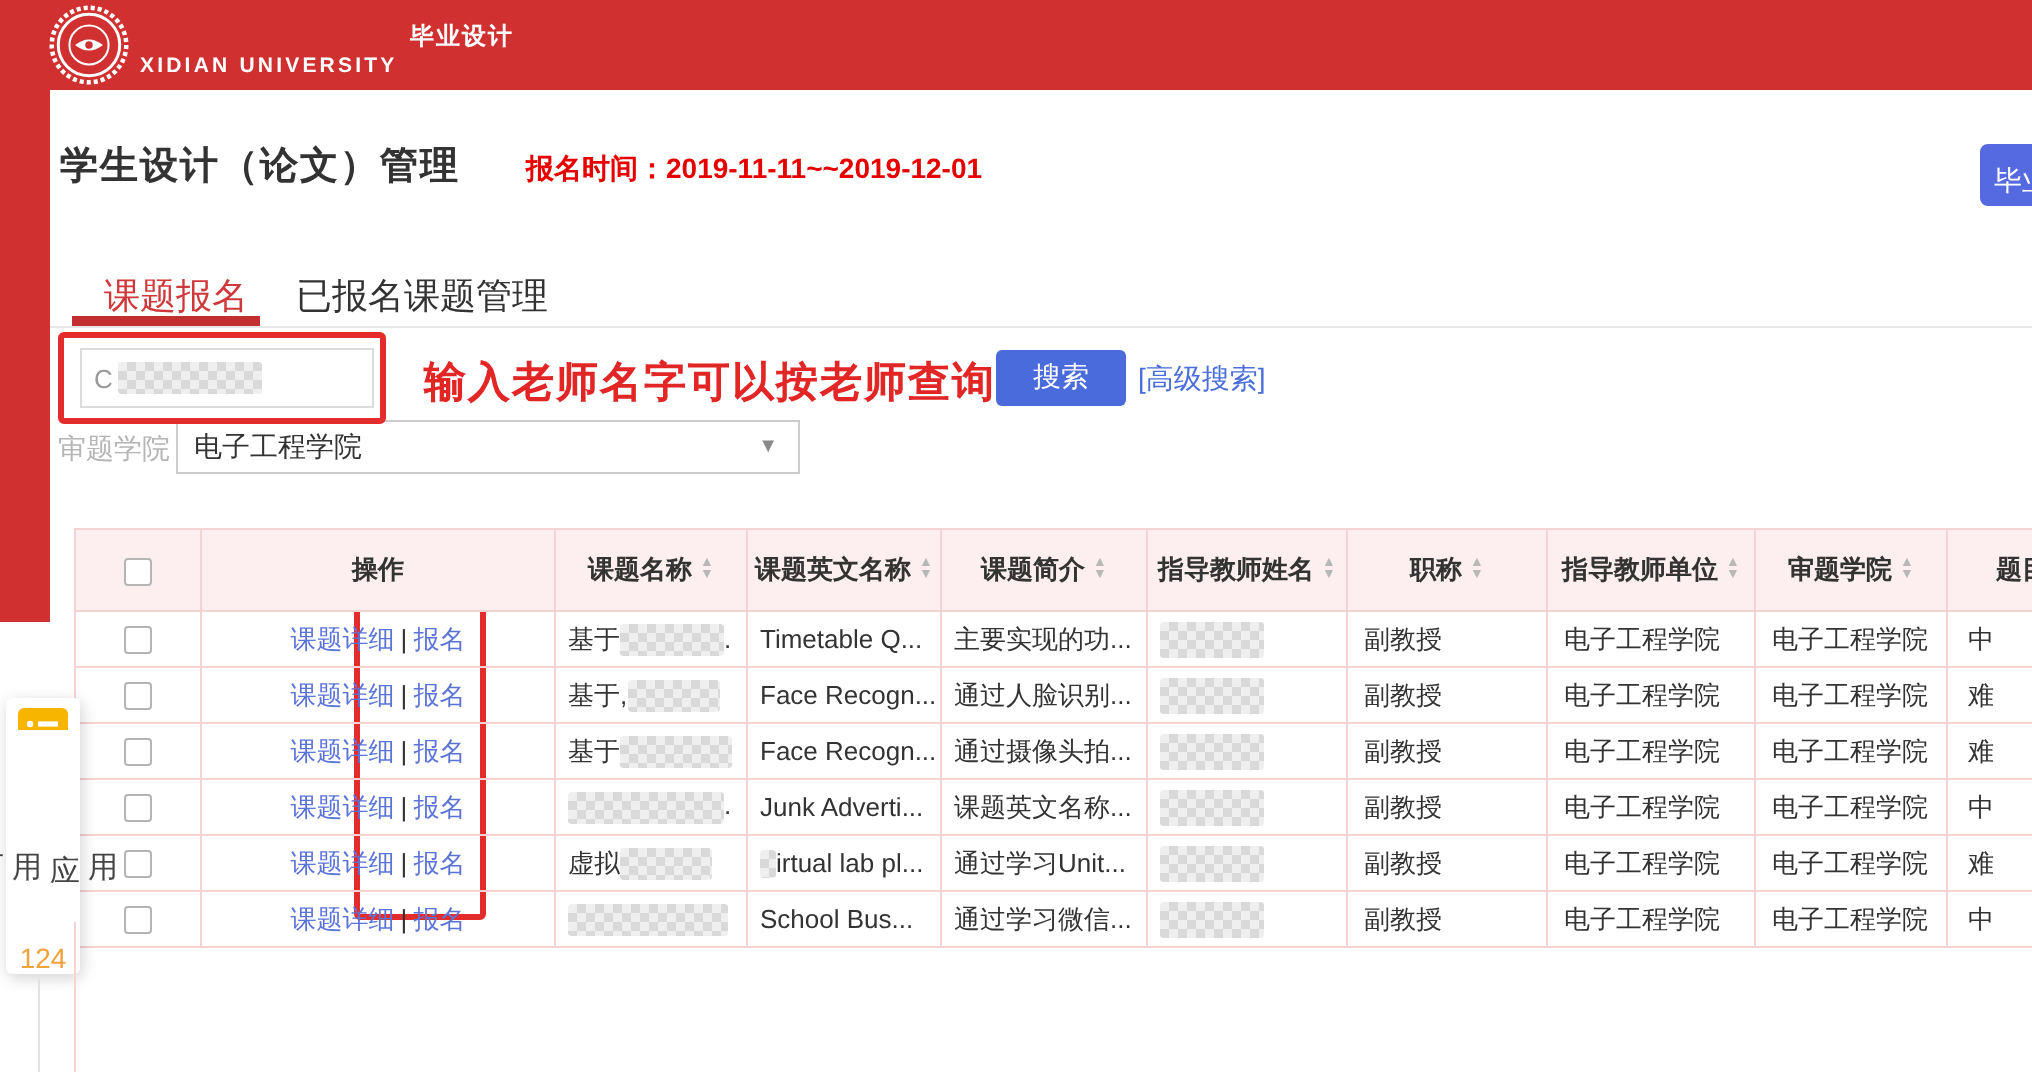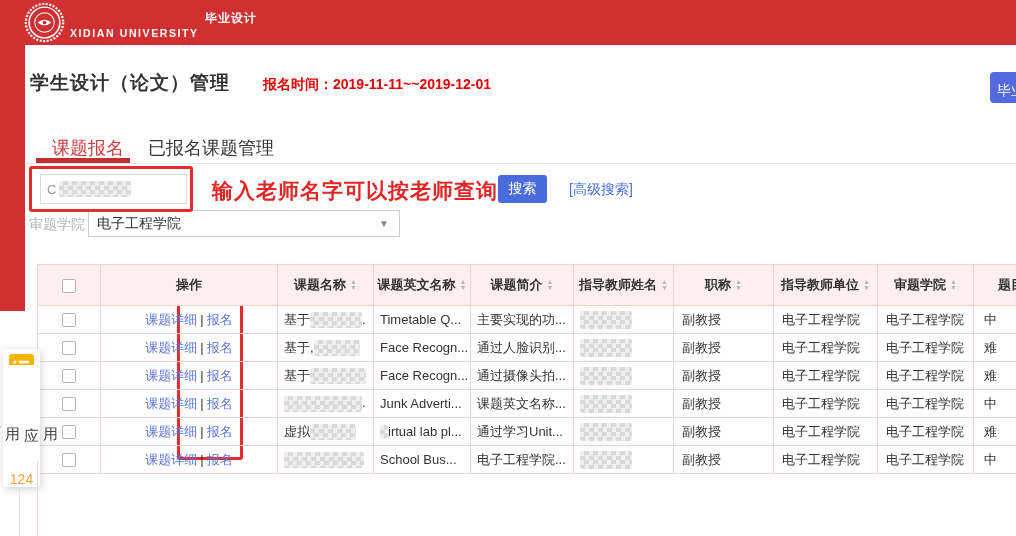--- a/index.html
+++ b/index.html
@@ -27,21 +27,21 @@
   .tab { top:136px; font-size:18px; cursor:pointer; white-space:nowrap; }
   .tab1 { left:52px; color:#d0393b; }
   .tab2 { left:148px; color:#333;font-family:Liberation Serif, serif; }
   .tabs-border { left:25px; top:163px; width:991px; height:1px; background:#e7e7e7; }
   .tab-underline { left:36px; top:158px; width:94px; height:5px; background:#c22f2f; }
 
   
   .search-input { left:40px; top:174px; width:147px; height:30px; background:#fff;
     border:1px solid #dcdcdc; display:flex; align-items:center; padding-left:6px; gap:3px; }
   .search-input .hint-char { color:#9a9a9a; font-size:13px; }
-  .search-btn { left:498px; top:175px; width:49px; height:28px; background:#4a6bdb; border:none;
+  .search-btn { left:498px; top:175px; width:65px; height:28px; background:#4a6bdb; border:none;
     border-radius:3px; color:#fff; font-size:14px; cursor:pointer; }
   .advanced { left:569px; top:181px; font-size:14px; color:#4a6edb; cursor:pointer; text-decoration:none; }
   .college-label { left:29px; top:216px; font-size:14px; color:#b5b5b5; white-space:nowrap; }
   .college-select { left:88px; top:210px; width:312px; height:27px; border:1px solid #ccc; background:#fff;
     display:flex; align-items:center; justify-content:space-between; padding:0 10px 0 8px; cursor:pointer; }
   .college-select .val { font-size:14px; color:#333; }
   .college-select .caret { font-size:10px; color:#8a8a8a; }
 
   
   .anno-box { border:3px solid #e42c2c; border-radius:3px; pointer-events:none; }
@@ -231,21 +231,21 @@
       <td class="c-rank">副教授</td>
       <td class="c-unit">电子工程学院</td>
       <td class="c-coll">电子工程学院</td>
       <td class="c-diff">难</td>
     </tr>
     <tr>
       <td class="c-cb"><input type="checkbox" class="cb" style=""></td>
       <td class="c-op"><a class="tlink">课题详细</a><span class="sep">|</span><a class="tlink">报名</a></td>
       <td class="c-name"><span></span><span class="redact" style="width:80px"></span><span></span></td>
       <td class="c-en">School Bus...</td>
-      <td class="c-brief">电子工程学院...</td>
+      <td class="c-brief">通过学习微信...</td>
       <td class="c-teach"><span class="redact" style="width:52px;height:18px"></span></td>
       <td class="c-rank">副教授</td>
       <td class="c-unit">电子工程学院</td>
       <td class="c-coll">电子工程学院</td>
       <td class="c-diff">中</td>
     </tr>
   </tbody>
 </table>
 
 <div class="abs apps-card">

